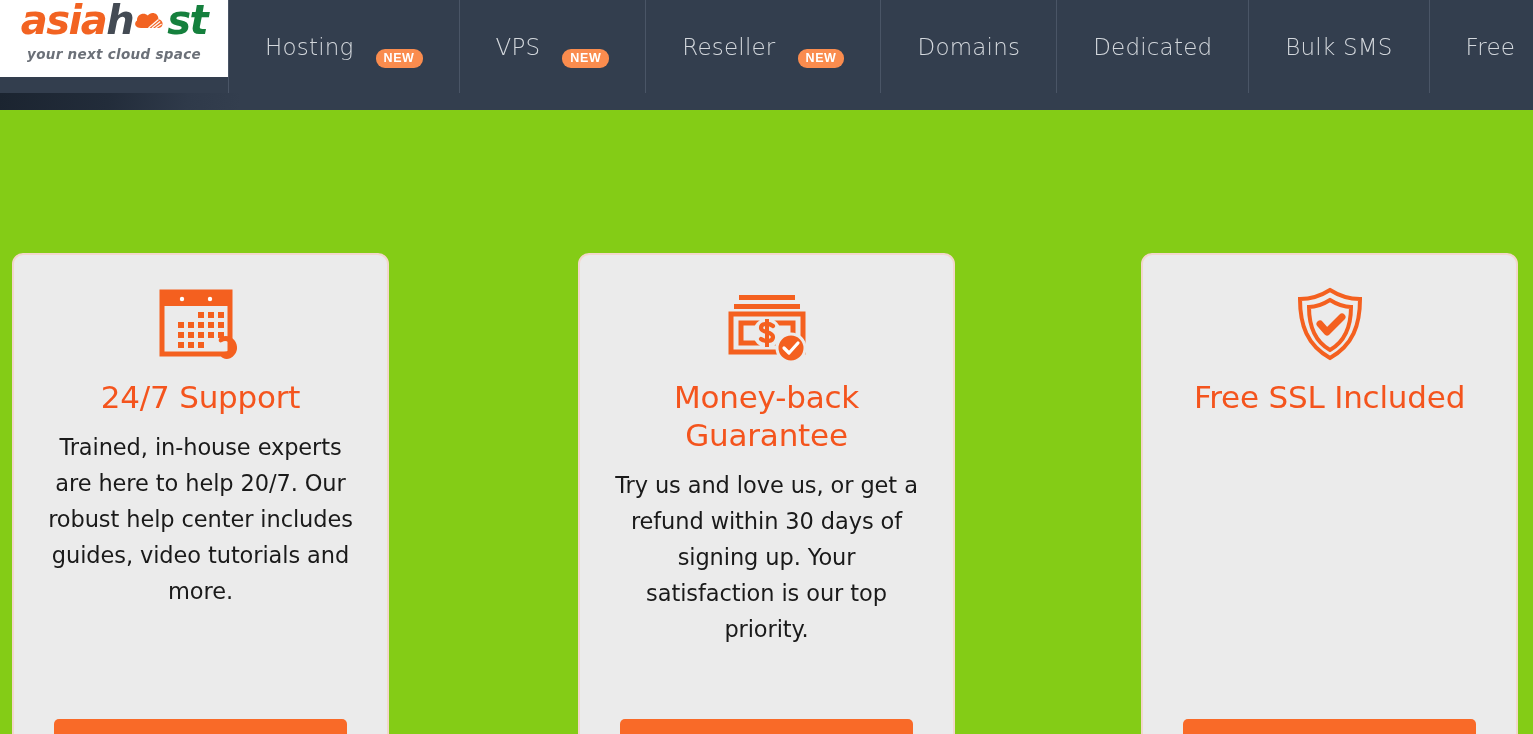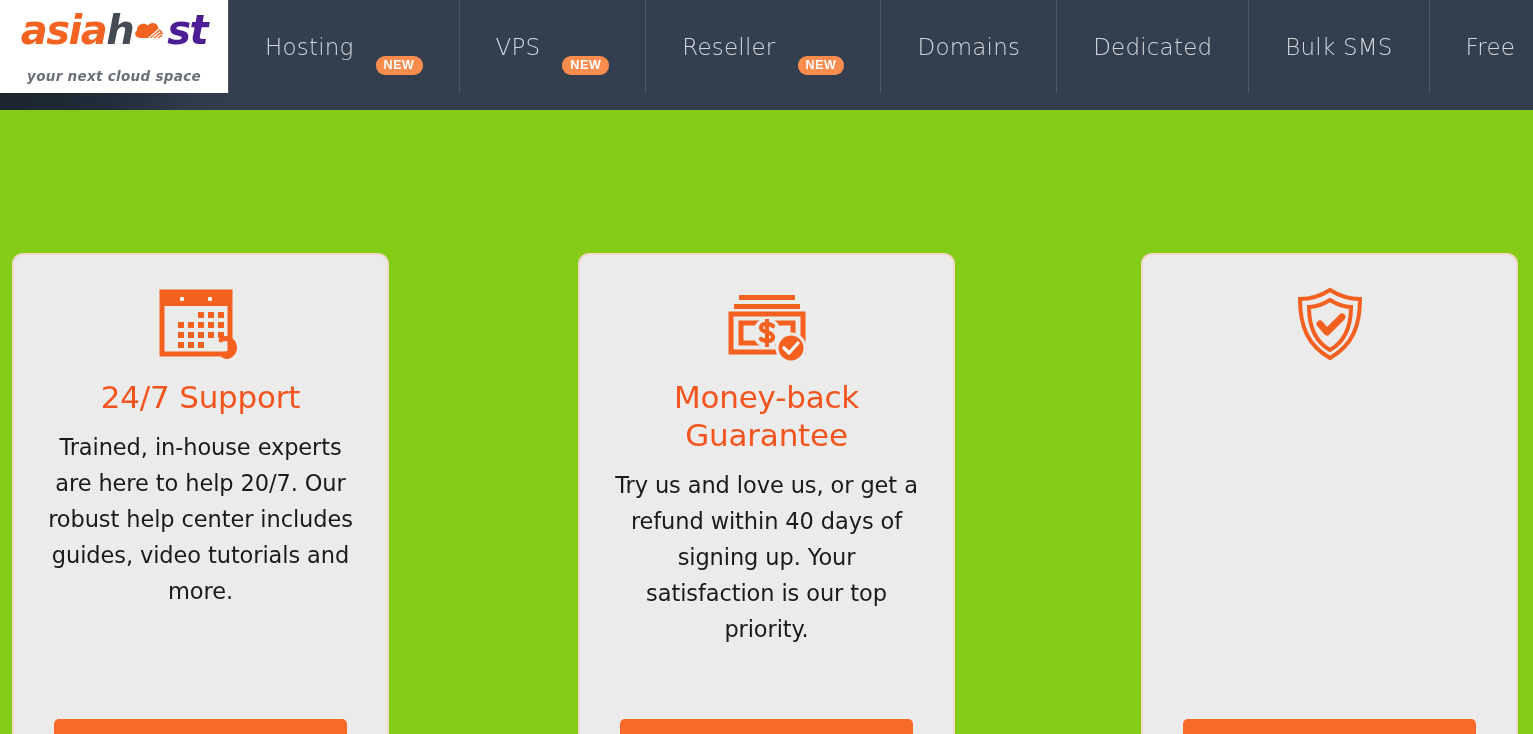--- a/index.html
+++ b/index.html
@@ -16,28 +16,27 @@
   .navbar {
     position: relative;
     width: 1533px;
     height: 110px;
     background: #333e4e;
     display: flex;
     align-items: stretch;
   }
   .logo-box {
     width: 228px;
-    height: 93px;
+    height: 77px;
     background: #ffffff;
     position: relative;
     z-index: 5;
     display: flex;
     flex-direction: column;
     align-items: center;
-    justify-content: center;
     flex: 0 0 228px;
   }
   .logo-wordmark {
     font-family: "DejaVu Sans", sans-serif;
     font-size: 40px;
     font-weight: bold;
     font-style: italic;
     letter-spacing: -1.5px;
     line-height: 1;
     white-space: nowrap;
@@ -47,29 +46,29 @@
   .logo-asia { color: #f26322; }
   .logo-h { color: #444b54; }
   .logo-cloudwrap {
     position: relative;
     display: inline-block;
     width: 34px;
     height: 28px;
     margin: 0 0px;
     vertical-align: baseline;
   }
-  .logo-st { color: #4c1d95; }
+  .logo-st { color: #15803d; }
   .logo-tag {
     font-family: "DejaVu Sans", sans-serif;
     font-size: 13.5px;
     font-style: italic;
     font-weight: bold;
     color: #6b7078;
     letter-spacing: 0.3px;
-    margin-top: 18px;
+    margin-top: 6px;
     white-space: nowrap;
   }
   .logo-shadow {
     position: absolute;
     left: 0; top: 93px;
     width: 240px; height: 17px;
     background: linear-gradient(100deg, #1b2430 0%, #222c3a 45%, #2f3a4a 78%, #333e4e 100%);
     z-index: 4;
   }
 
@@ -98,21 +97,21 @@
     background: #fa8c4e;
     color: #ffffff;
     font-size: 12.5px;
     font-weight: bold;
     font-family: "Liberation Sans", sans-serif;
     letter-spacing: 0.6px;
     padding: 3px 8px 3px 8px;
     border-radius: 9px;
     line-height: 1;
     position: relative;
-    top: 19px;
+    top: 12px;
   }
 
   
   .cards-wrap {
     position: relative;
     width: 1533px;
     height: 716px;
     background: #84cc16;
   }
   .card {
@@ -281,36 +280,37 @@
         <ellipse cx="44" cy="50" rx="14" ry="15" fill="#ebebeb"></ellipse>
         <g fill="none" stroke="#f4601f" stroke-width="4.2" stroke-linecap="round">
           <path d="M50 43 c-4 -3 -12 -3 -12 2 c0 5 12 3 12 9 c0 5 -8 5 -12 2"></path>
         </g>
         <rect x="42" y="36" width="4" height="28" fill="#f4601f"></rect>
         <circle cx="68" cy="65" r="14" fill="#f4601f" stroke="#ebebeb" stroke-width="3"></circle>
         <polyline points="61,65 66,70 75,60" fill="none" stroke="#ffffff" stroke-width="3.2" stroke-linecap="round" stroke-linejoin="round"></polyline>
       </svg>
     </div>
     <h3 class="card-title">Money-back Guarantee</h3>
-    <p class="card-body">Try us and love us, or get a refund within 40 days of signing up. Your satisfaction is our top priority.</p>
+    <p class="card-body">Try us and love us, or get a refund within 30 days of signing up. Your satisfaction is our top priority.</p>
     <button class="card-btn">
       
       
     </button>
   </div>
 
   <div class="card c3">
     <div class="card-icon">
       <svg width="82" height="82" viewBox="0 0 82 82">
         <g fill="none" stroke="#f4601f" stroke-width="4">
           <path d="M41 7 C30 14 18 16 11 16 C11 42 18 62 41 75 C64 62 71 42 71 16 C64 16 52 14 41 7 Z"></path>
           <path d="M41 17 C33 22 25 24 20 24 C20 43 25 58 41 67 C57 58 62 43 62 24 C57 24 49 22 41 17 Z"></path>
         </g>
         <polyline points="31,41 38,49 53,34" fill="none" stroke="#f4601f" stroke-width="7" stroke-linecap="round" stroke-linejoin="round"></polyline>
       </svg>
     </div>
+    <h3 class="card-title">Free SSL Included</h3>
     <button class="card-btn">
       
       
     </button>
   </div>
 
 </div>
 
 </body></html>

